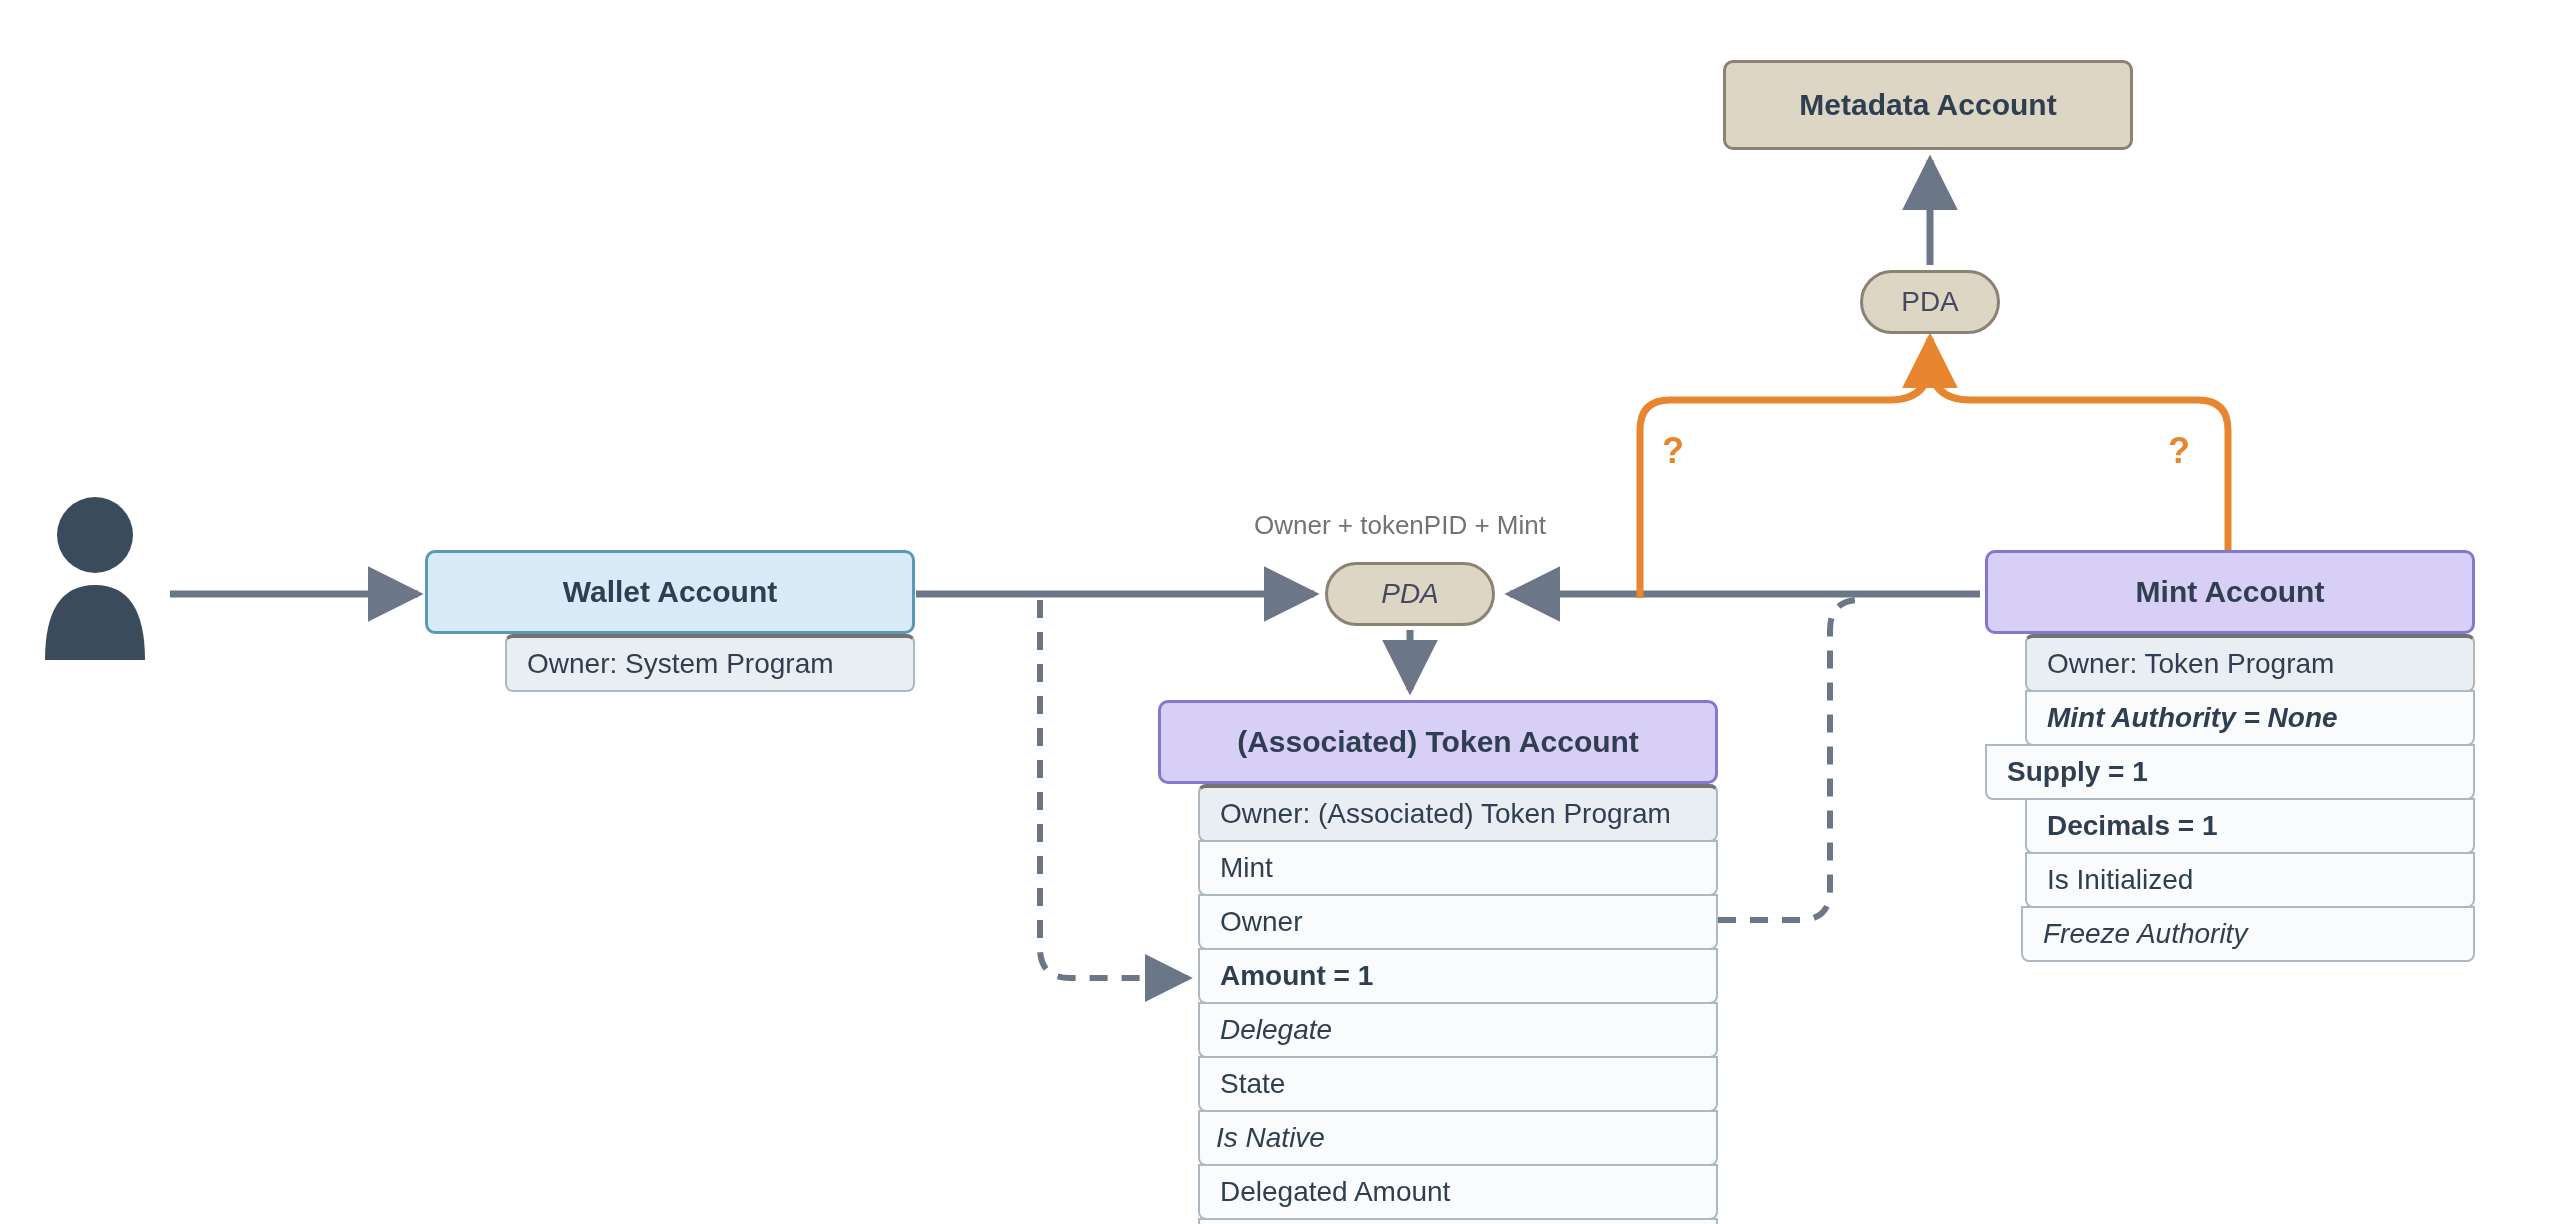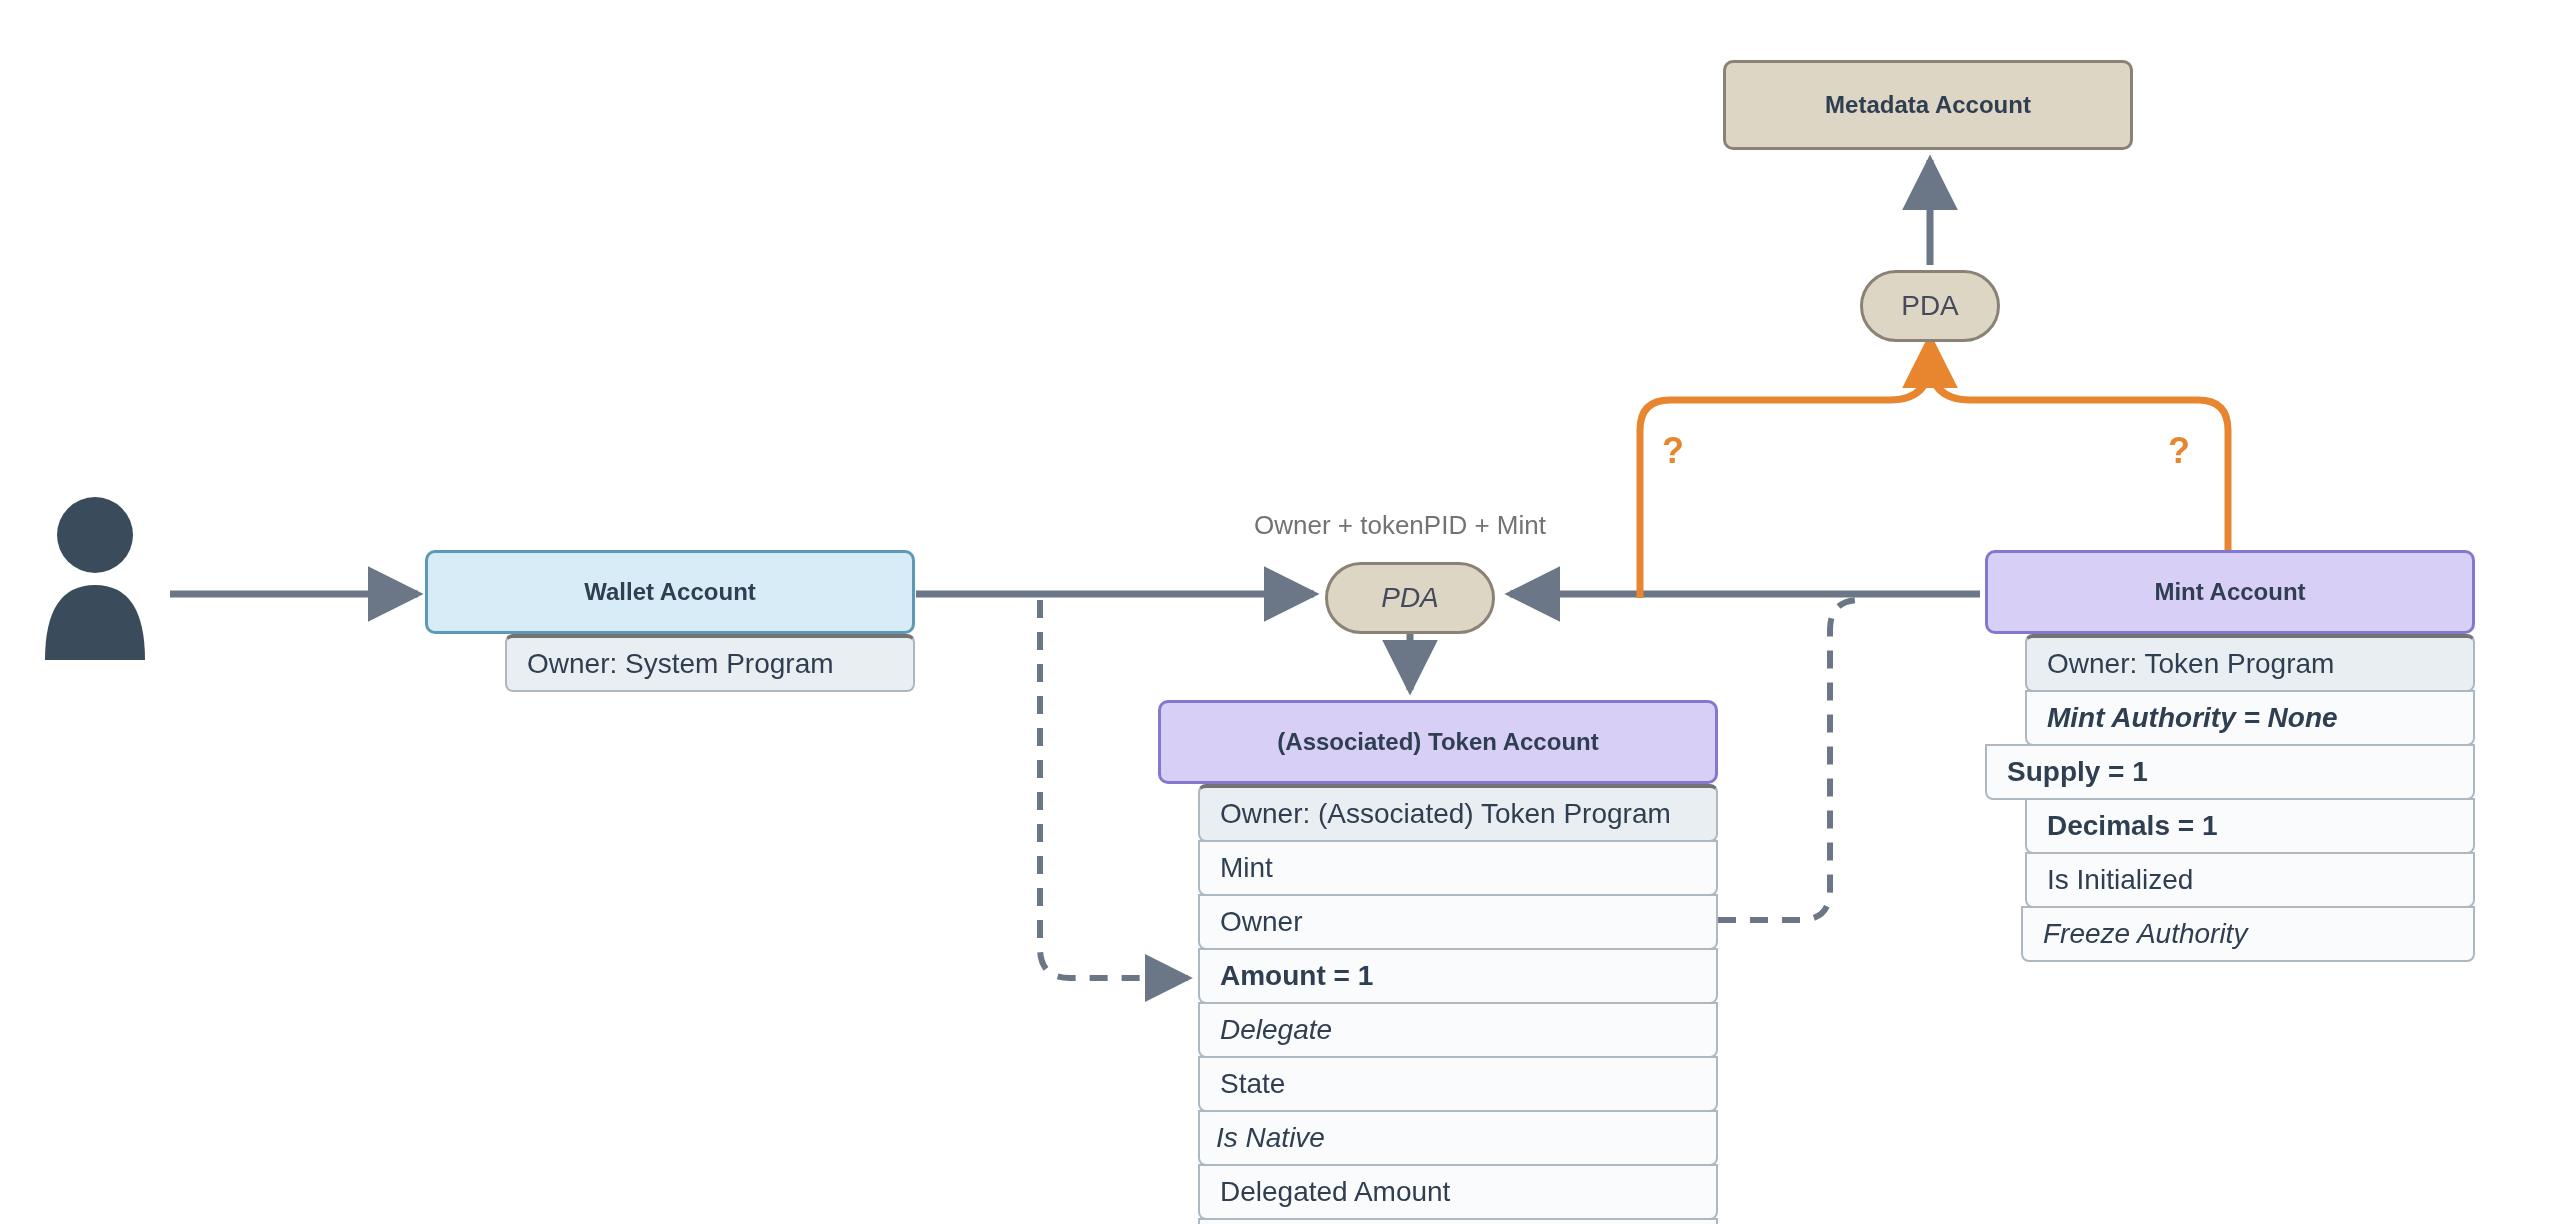--- a/index.html
+++ b/index.html
@@ -14,38 +14,38 @@
   .canvas { position: relative; width: 100%; height: 100%; }
 
   
   .node {
     position: absolute;
     border-radius: 10px;
     display: flex;
     align-items: center;
     justify-content: center;
     font-weight: 600;
-    font-size: 24px;
+    font-size: 30px;
   }
   .node.beige {
     background: #ded6c5;
     border: 3px solid #8a8274;
     color: #2f3e50;
   }
   .node.blue {
     background: #d7ecf7;
     border: 3px solid #5c98b8;
   }
   .node.purple {
     background: #d8cff6;
     border: 3px solid #8378ce;
   }
   .pill {
     position: absolute;
-    height: 72px;
+    height: 64px;
     border-radius: 40px;
     display: flex;
     align-items: center;
     justify-content: center;
     font-size: 28px;
     font-weight: 500;
     background: #ded6c5;
     border: 3px solid #8a8274;
     color: #44495c;
   }

